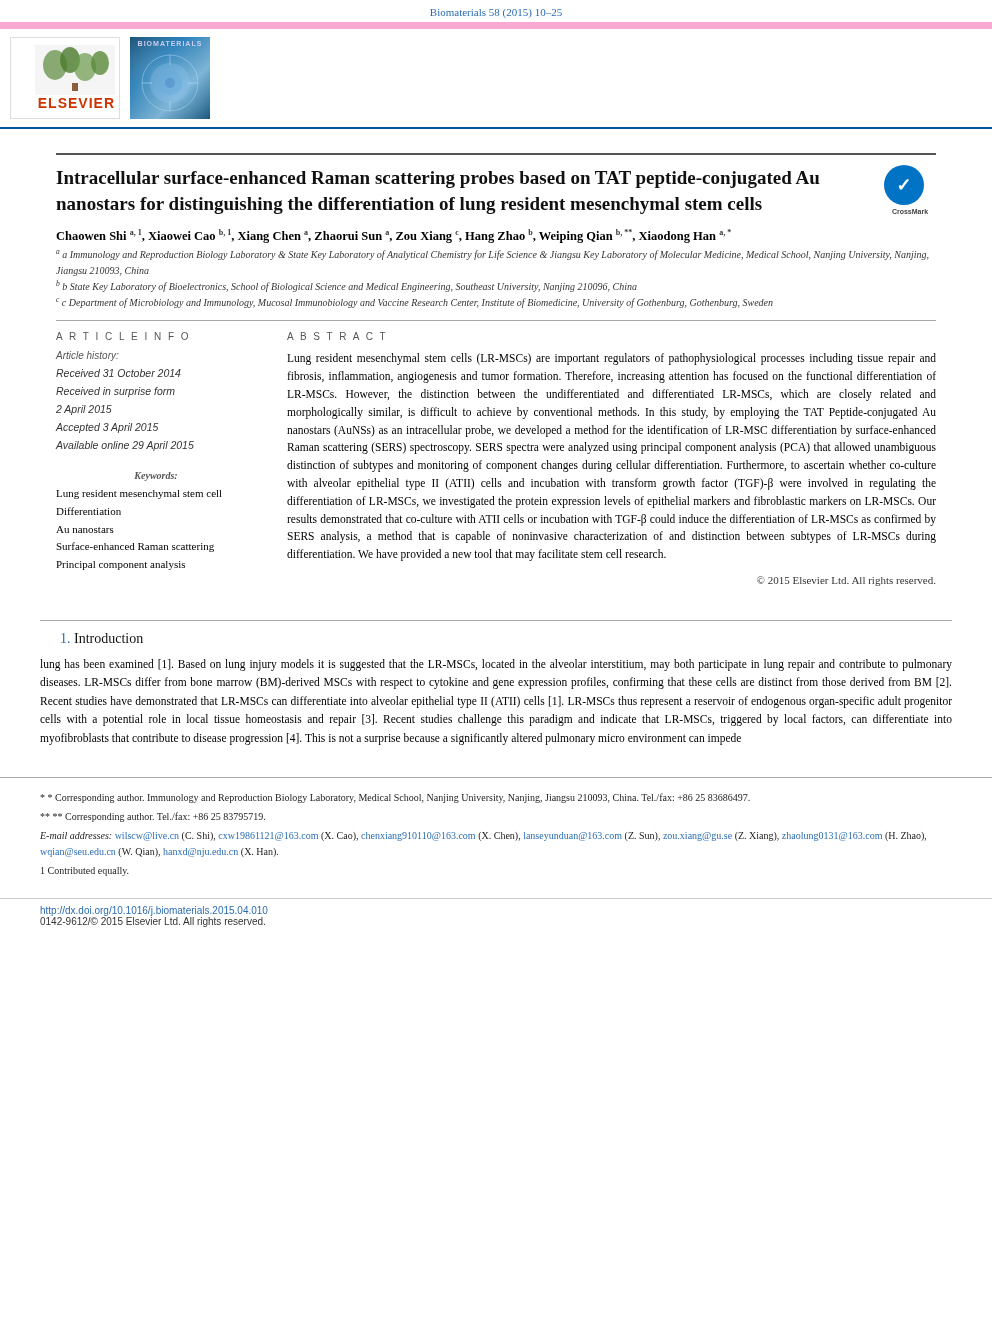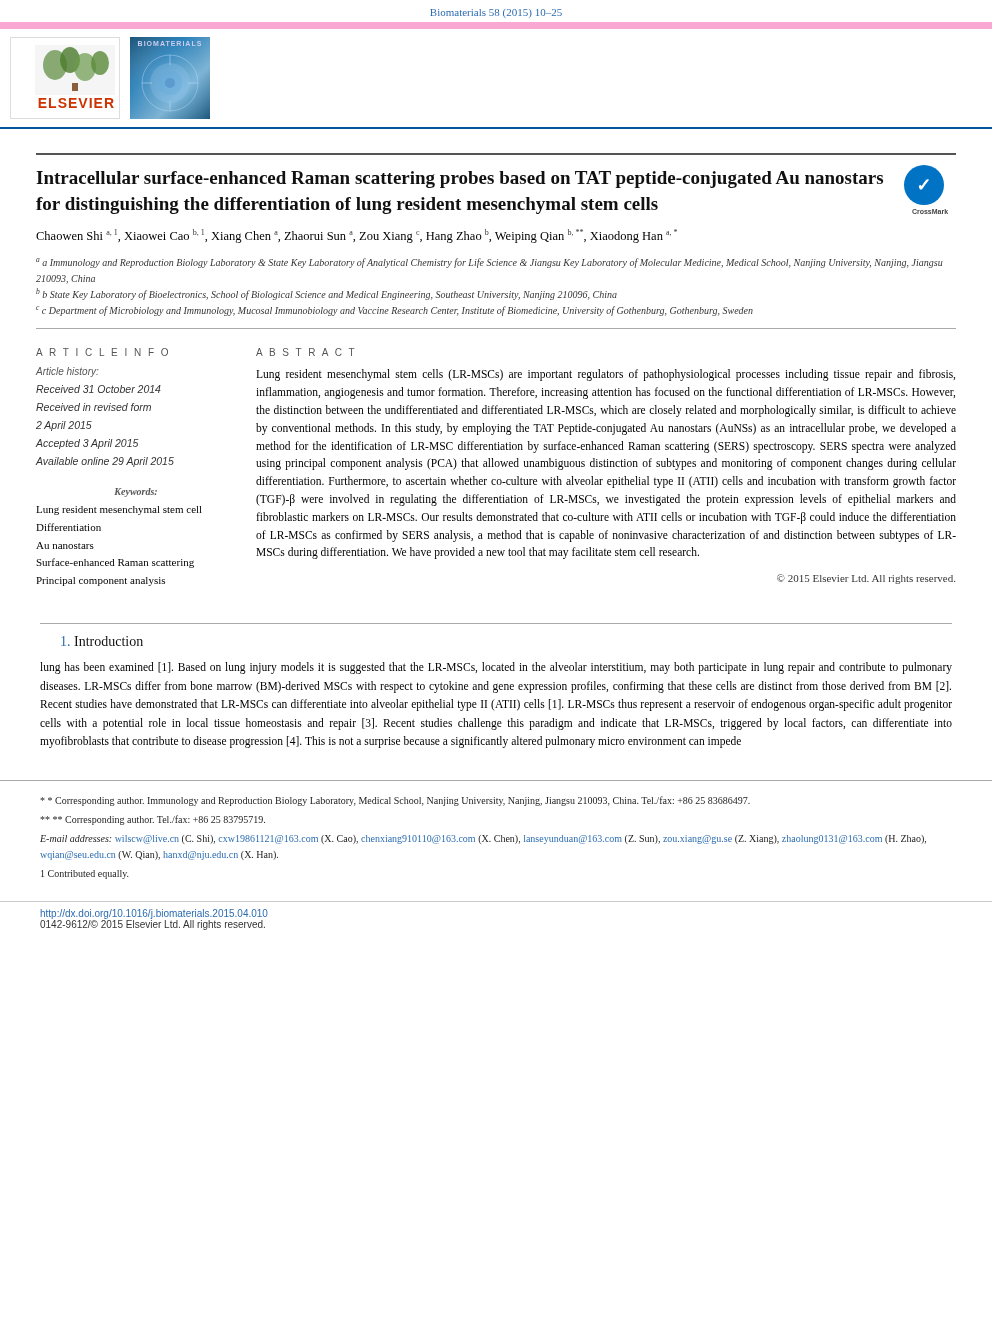--- a/index.html
+++ b/index.html
@@ -112,21 +112,21 @@
       font-size: 7px;
       letter-spacing: 1px;
       text-transform: uppercase;
       color: #cce;
       z-index: 1;
       position: relative;
     }
 
     
     .article-area {
-      padding: 14px 36px;
+      padding: 14px 56px;
     }
 
     
     .article-title {
       font-size: 19px;
       font-weight: bold;
       line-height: 1.35;
       color: #111;
       margin-bottom: 10px;
       margin-top: 8px;
@@ -157,22 +157,22 @@
     .crossmark-text {
       font-size: 7px;
       color: #444;
       font-family: Arial, sans-serif;
       text-align: center;
     }
 
     
     .authors-line {
       font-size: 12.5px;
-      margin-bottom: 8px;
       line-height: 1.6;
+      font-weight: bold;
     }
     .authors-line sup {
       font-size: 8px;
       color: #333;
     }
 
     
     .affiliations {
       font-size: 10px;
       color: #333;
@@ -192,22 +192,22 @@
     }
     .divider-thick {
       border: none;
       border-top: 2px solid #555;
       margin: 10px 0;
     }
 
     
     .two-col {
       display: flex;
-      gap: 20px;
-      margin-top: 18px;
+      gap: 31px;
+      margin-top: 10px;
     }
     .col-left {
       width: 200px;
       flex-shrink: 0;
     }
     .col-right {
       flex: 1;
     }
 
     .section-heading {
@@ -393,21 +393,21 @@
   <hr class="divider">
 
   <div class="two-col">
 
     <div class="col-left">
       <div class="section-heading">A R T I C L E   I N F O</div>
 
       <div class="article-info-label italic">Article history:</div>
       <div class="article-dates">
         <div class="date-row">Received 31 October 2014</div>
-        <div class="date-row">Received in revised form</div>
+        <div class="date-row">Received in surprise form</div>
         <div class="date-row">2 April 2015</div>
         <div class="date-row">Accepted 3 April 2015</div>
         <div class="date-row">Available online 29 April 2015</div>
       </div>
 
       <br>
       <div class="keywords-label italic bold">Keywords:</div>
       <div class="keywords-value">
         <div>Lung resident mesenchymal stem cell</div>
         <div>Differentiation</div>

